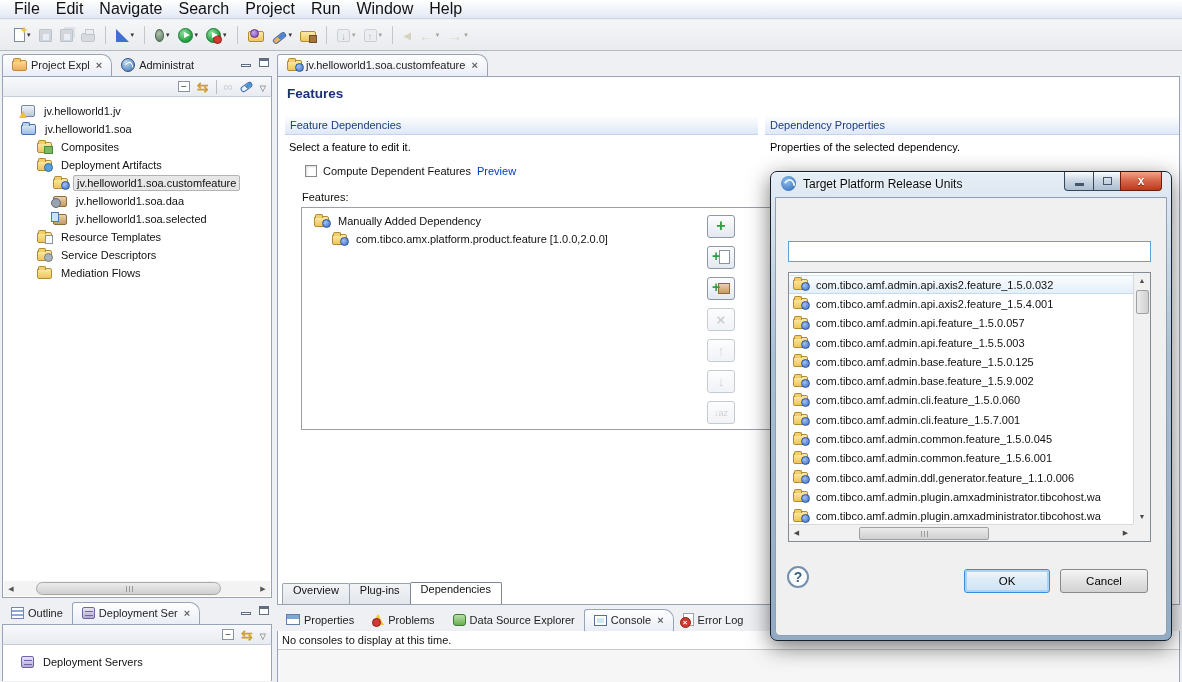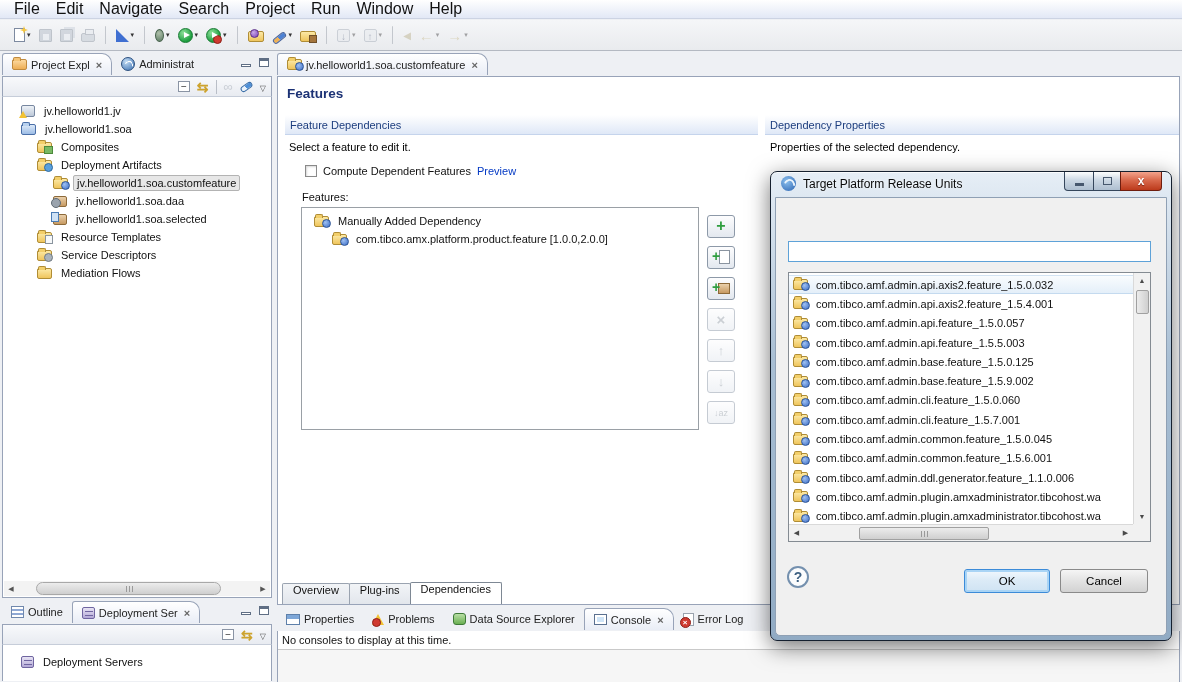--- a/index.html
+++ b/index.html
@@ -42,21 +42,21 @@
   .i-highlight{width:15px;height:6px;border-radius:3px;background:linear-gradient(90deg,#efb257 45%,#4d82d4 45%);border:1px solid #4a659c;transform:rotate(-38deg);margin-top:5px}
   .i-next-annotation,.i-prev-annotation{width:13px;height:13px;background:#e6e9ee;border:1px solid #9aa3b0;border-radius:2px;text-align:center}
   .i-next-annotation::after{content:"↓";font-size:10px;color:#53617a;line-height:12px}
   .i-prev-annotation::after{content:"↑";font-size:10px;color:#53617a;line-height:12px}
   .i-last-edit::after{content:"◀";font-size:10px;color:#b4a97f}
   .i-back::after{content:"←";font-size:15px;font-weight:bold;color:#c4b584}
   .i-forward::after{content:"→";font-size:15px;font-weight:bold;color:#c4b584}
 
   
   .panel{position:absolute;display:flex;flex-direction:column}
-  .tabrow{position:relative;height:23px;display:flex;align-items:flex-start;flex:none}
+  .tabrow{position:relative;height:23px;display:flex;align-items:center;flex:none}
   .tab{display:flex;align-items:center;gap:4px;height:22px;padding:0 9px;color:#222;white-space:nowrap;border-radius:3px 10px 0 0;cursor:default}
   .tab.sel{background:linear-gradient(#ffffff,#e9edf6);border:1px solid #98a3b8;border-bottom:none}
   .tab .x{display:none;color:#666;font-weight:bold;font-size:11px;margin-left:2px}
   .tab.closable .x{display:inline}
   .viewbtns{position:absolute;right:3px;top:5px;display:flex;gap:8px;align-items:center}
   .vmin{width:10px;height:3px;background:#fff;border:1px solid #5f6e84;margin-top:6px}
   .vmax{width:10px;height:9px;background:#fff;border:1px solid #5f6e84;border-top:3px solid #5f6e84}
   .toolrow{height:21px;flex:none;display:flex;justify-content:flex-end;align-items:center;gap:7px;padding-right:5px;
            background:linear-gradient(#f8f9fb,#e8ebf1);border:1px solid #98a3b8;border-bottom:1px solid #c6cdd9}
   .vbtn{display:flex;align-items:center}
@@ -133,21 +133,21 @@
            display:flex;align-items:center;padding-left:5px;font-weight:normal;color:#1c3d7e}
   #band-left{left:7px;top:37px;width:473px}
   #band-right{left:487px;top:37px;right:0}
   .subt{position:absolute;font-size:11px;color:#000}
   #sub-left{left:11px;top:64px}
   #sub-right{left:492px;top:64px}
   #cdf-row{position:absolute;left:27px;top:88px;display:flex;align-items:center;gap:6px}
   .cb{width:12px;height:12px;background:#fff;border:1px solid #8a8a8a;box-shadow:inset 1px 1px 2px #d7d7d7}
   #preview-link{color:#0339c4;cursor:pointer}
   #features-label{position:absolute;left:24px;top:114px}
-  #feat-list{position:absolute;left:23px;top:130px;width:398px;height:223px;border:1px solid #9aa0a6;background:#fff;padding-top:4px}
+  #feat-list{position:absolute;left:23px;top:130px;width:470px;height:223px;border:1px solid #9aa0a6;background:#fff;padding-top:4px}
   #feat-btns{position:absolute;left:429px;top:138px;display:flex;flex-direction:column}
   .fbtn{width:28px;height:23px;margin-bottom:8px;border:1px solid #8d99a8;border-radius:3px;
         background:linear-gradient(#fdfdfe,#e3e8ef);display:flex;align-items:center;justify-content:center;padding:0}
   .fbtn.dis{opacity:.5}
   .fbtn .ico{width:100%;height:100%;display:flex;align-items:center;justify-content:center;position:relative}
   .i-add::after{content:"+";font-size:16px;font-weight:bold;color:#2f9e3f;margin-top:-2px}
   .i-add-plugin::before{content:"";position:absolute;right:4px;top:3px;width:9px;height:12px;background:#fff;border:1px solid #8a94a0}
   .i-add-plugin::after{content:"+";position:absolute;left:4px;top:1px;font-size:14px;font-weight:bold;color:#2f9e3f}
   .i-add-feature::before{content:"";position:absolute;right:4px;top:5px;width:10px;height:9px;background:linear-gradient(#ead0ab,#c79a62);border:1px solid #8d6a3a}
   .i-add-feature::after{content:"+";position:absolute;left:4px;top:1px;font-size:14px;font-weight:bold;color:#2f9e3f}

